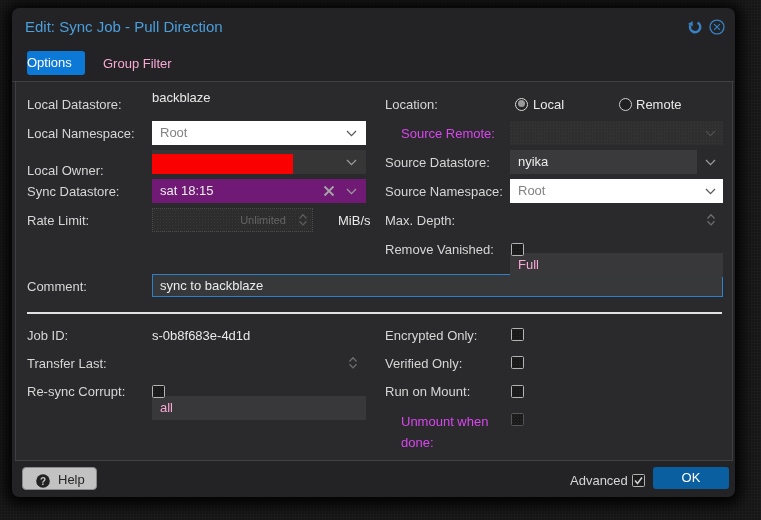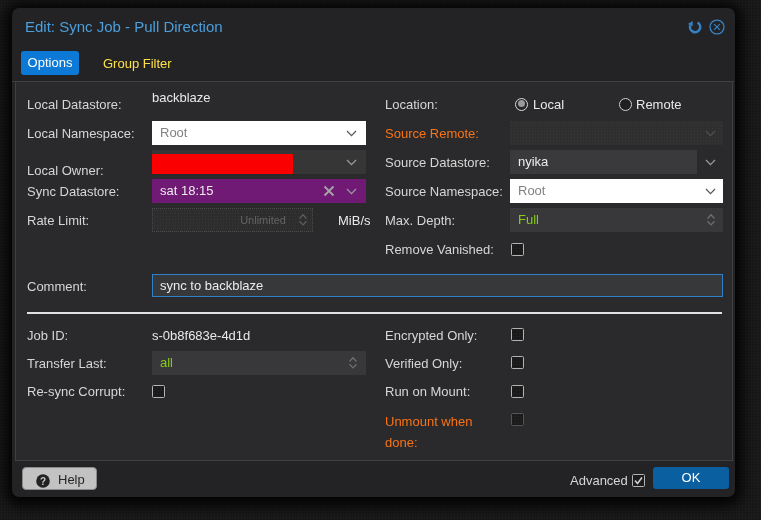--- a/index.html
+++ b/index.html
@@ -13,30 +13,30 @@
 }
 .abs { position:absolute; }
 .win {
   position:absolute; left:12px; top:8px; width:723px; height:489px;
   background:#232326; border-radius:7px;
   box-shadow: 0 2px 14px 7px rgba(0,0,0,0.9);
 }
 .title { position:absolute; left:25px; top:18px; font-size:15px; line-height:17px; color:#4b9fdc; }
 .tabline { position:absolute; left:12px; top:81px; width:722px; height:1px; background:#3d3d3d; }
 .panel { position:absolute; left:15px; top:81px; width:718px; height:380px; background:#2a2a2c; border:1px solid #404040; }
-.tab1 { position:absolute; left:21px; top:51px; width:58px; height:24px; background:#0c79d6; border-radius:3px;
-  color:#fff; font-size:13px; text-align:center; line-height:24px; }
-.tab2 { position:absolute; left:103px; top:56px; font-size:13px; line-height:15px; color:#fde047; }
+.tab1 { position:absolute; left:27px; top:51px; width:58px; height:24px; background:#0c79d6; border-radius:3px;
+  color:#fff; font-size:13px; text-align:left; line-height:24px; }
+.tab2 { position:absolute; left:103px; top:56px; font-size:13px; line-height:15px; color:#f9a8d4; }
 .lbl { position:absolute; font-size:13px; line-height:15px; color:#d6d6d6; white-space:nowrap; }
-.dis { color:#f97316; }
+.dis { color:#d946ef;margin-left:16px; }
 .val { position:absolute; font-size:13px; line-height:15px; color:#e9e9e9; white-space:nowrap; }
 .fld { position:absolute; height:24px; background:#3a3a3c; font-size:13px; color:#ececec; line-height:23px; padding-left:8px; white-space:nowrap; }
 .fld.disf { background-color:#ffffff; color:#828282; }
 .fld.empty { background-color:#2f2f30; background-image:radial-gradient(#383838 0.8px, rgba(0,0,0,0) 1px); background-size:3px 3px; }
-.spind { position:absolute; height:24px; background:#38383a; font-size:13px; color:#84cc16; line-height:23px; padding-left:8px; white-space:nowrap; }
+.spind { position:absolute; height:24px; background:#38383a; font-size:13px; color:#f9a8d4; line-height:23px; padding-left:8px; white-space:nowrap;margin-top:45px; }
 .spin { position:absolute; height:24px; background-color:#2d2d2e; background-image:radial-gradient(#383838 0.8px, rgba(0,0,0,0) 1px); background-size:3px 3px; border:1px dotted #4a4a4a; font-size:11px; color:#646464; line-height:22px; white-space:nowrap; }
 .chev { position:absolute; width:11px; height:7px; }
 .cb { position:absolute; width:13px; height:13px; border:1px solid #b3b3b3; border-radius:1.5px; background-color:#1a1a1a; background-image:radial-gradient(#262626 0.8px, rgba(0,0,0,0) 1px); background-size:3px 3px; }
 .cb.discb { border-color:#555; background-image:repeating-linear-gradient(45deg, rgba(255,255,255,0.05) 0 1px, rgba(0,0,0,0) 1px 3px); }
 .sep { position:absolute; left:27px; top:312px; width:695px; height:2px; background:#e2e2e2; }
 .redbox { position:absolute; left:152px; top:154px; width:141px; height:20px; background:#fb0000; }
 .comment { position:absolute; left:152px; top:274px; width:571px; height:23px; background:#36383a; border:1px solid #2e80c8; font-size:13px; color:#ececec; line-height:21px; padding-left:7px; }
 .helpbtn { position:absolute; left:22px; top:467px; width:75px; height:23px; background:#c2c2c2; border:1px solid #8a8a8a; border-radius:4px; }
 .helpbtn .t { position:absolute; left:35px; top:4px; font-size:13px; color:#262626; }
 .okbtn { position:absolute; left:653px; top:467px; width:76px; height:22px; background:#0a5fa0; border-radius:3px; color:#fff; font-size:13px; text-align:center; line-height:22px; }

